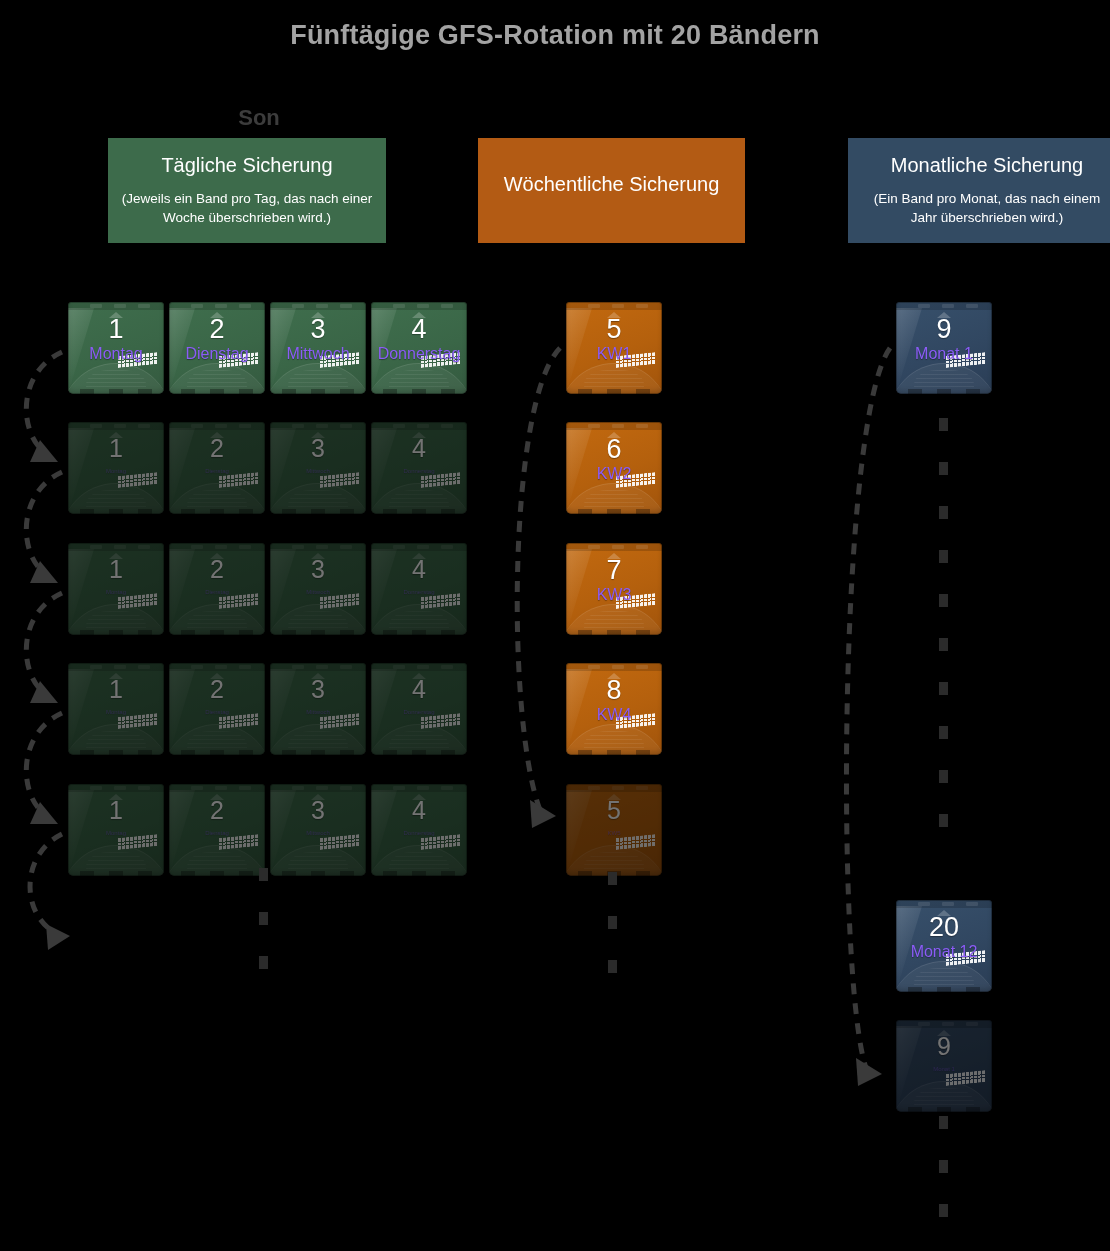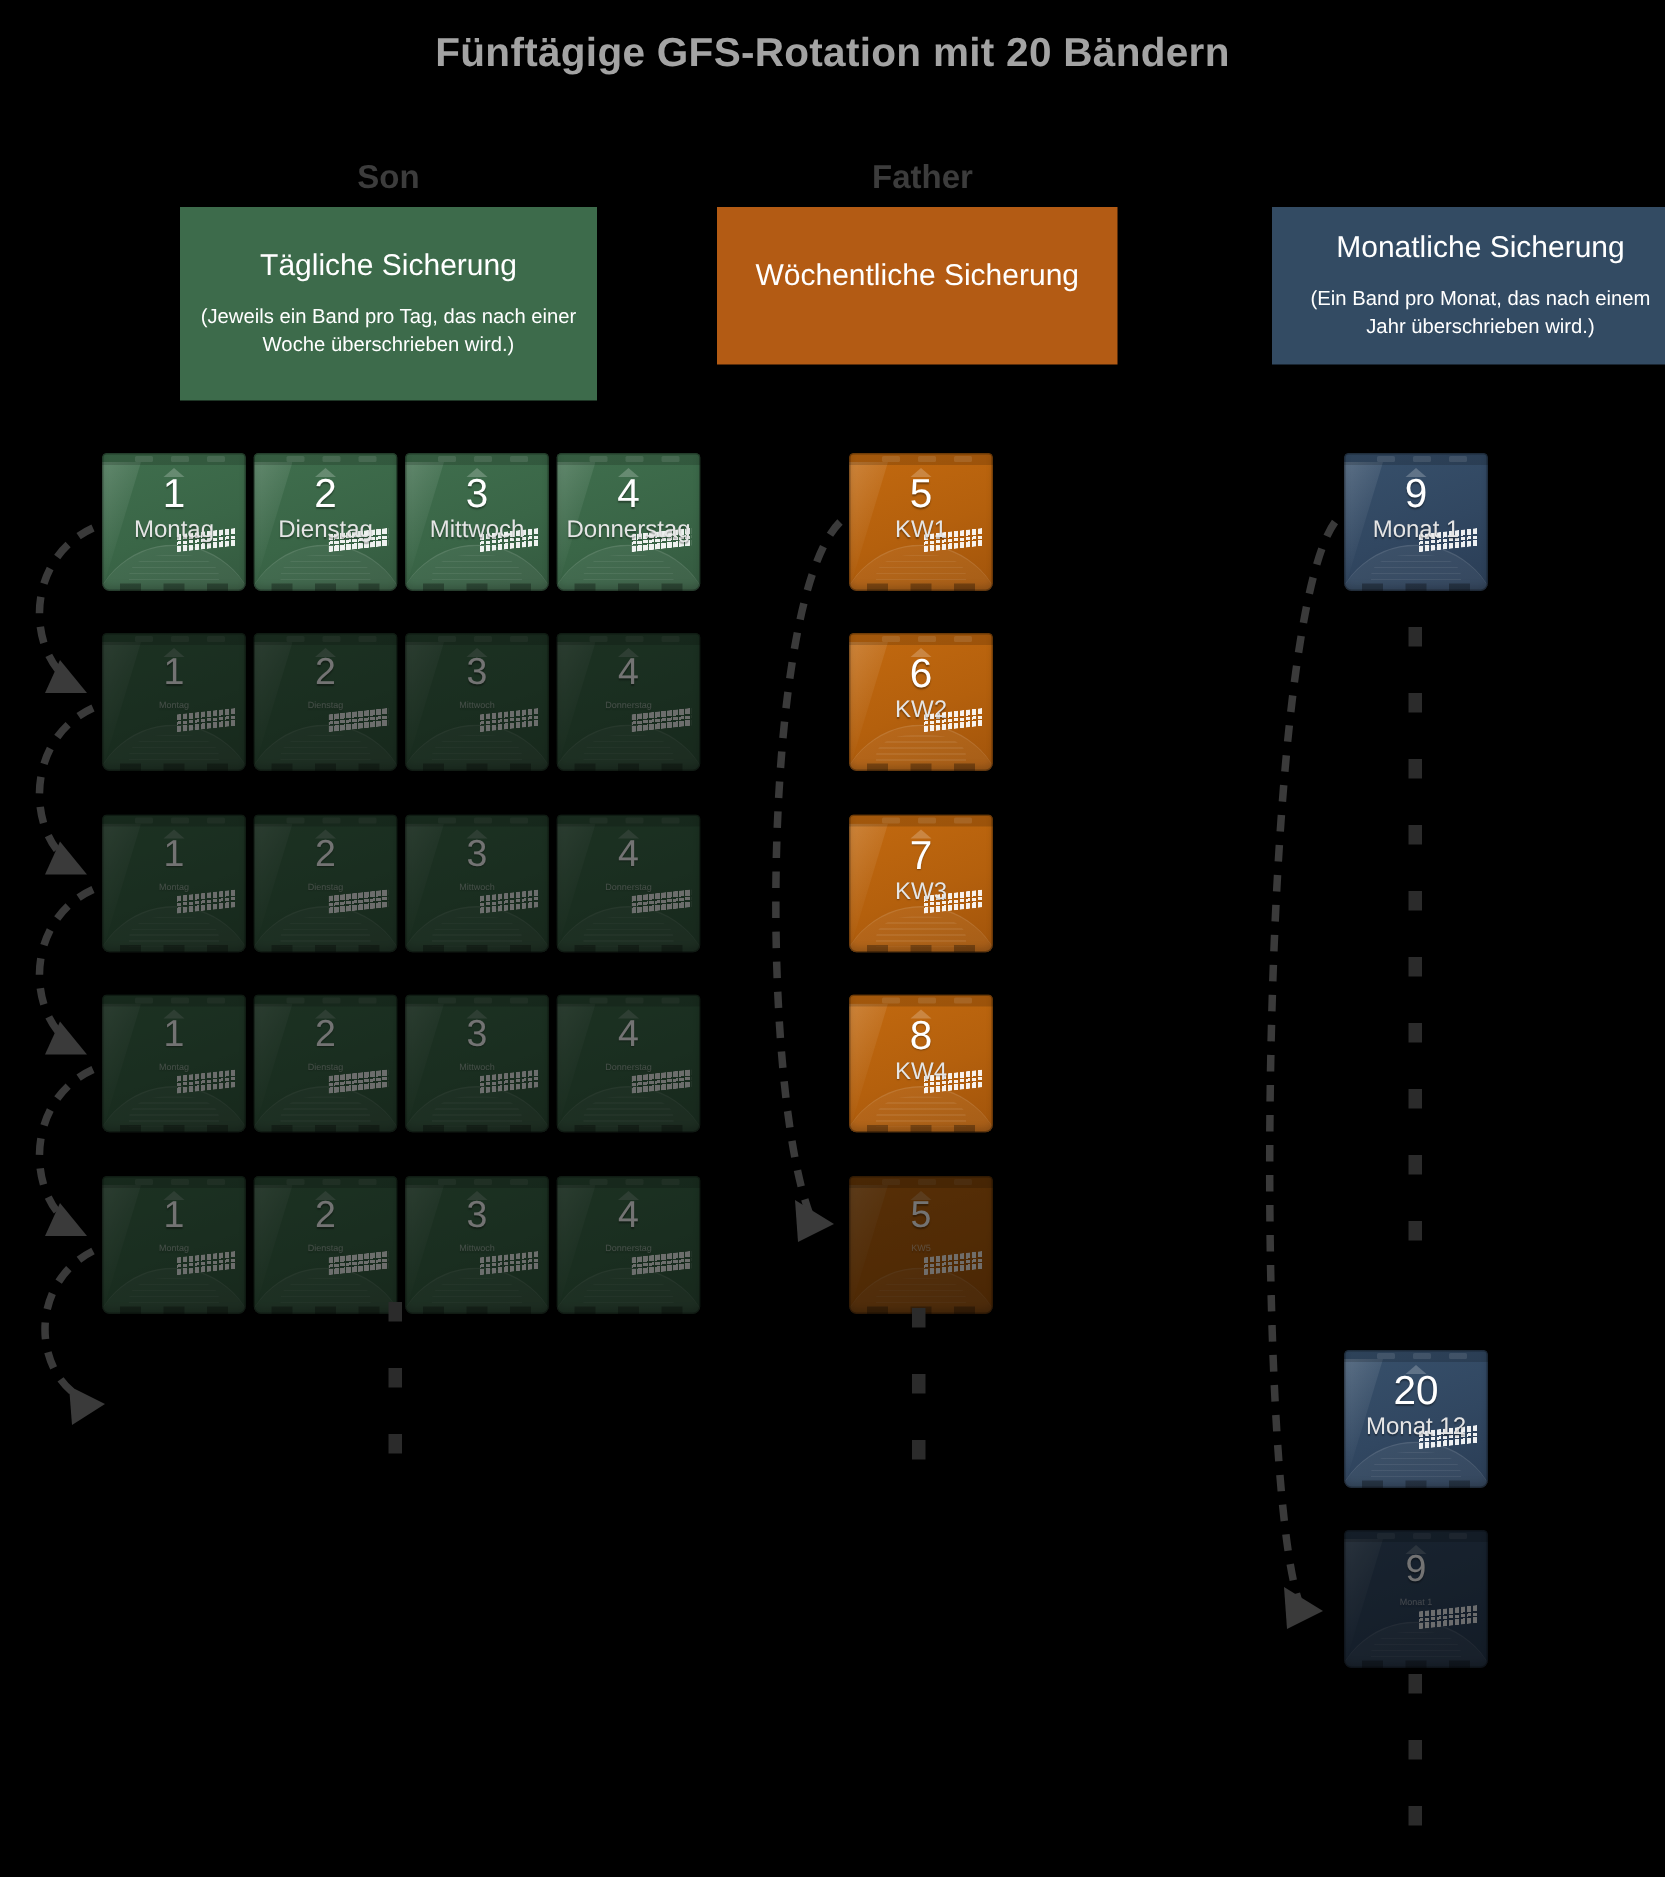--- a/index.html
+++ b/index.html
@@ -90,21 +90,21 @@
     width:0;height:0;border-left:7px solid transparent;border-right:7px solid transparent;
     border-bottom:6px solid rgba(255,255,255,.22);
   }
   
   .tape .num{
     position:absolute;left:0;right:0;top:14px;text-align:center;
     font-size:27px;color:#fff;line-height:1;text-shadow:0 1px 1px rgba(0,0,0,.35);
   }
   .tape .cap{
     position:absolute;left:0;right:0;top:44px;text-align:center;
-    font-size:16px;color:#e5e5e5;line-height:1;text-shadow:0 1px 1px rgba(0,0,0,.35);
+    font-size:16px;color:#8b5cf6;line-height:1;text-shadow:0 1px 1px rgba(0,0,0,.35);
   }
   .tape .cap.small{font-size:6px;opacity:.55;top:46px;}
   
   .tape .logo{
     position:absolute;right:6px;bottom:28px;width:40px;height:12px;
     background:
       linear-gradient(to bottom,#fff 0 4px,transparent 4px 5px,#fff 5px 7px,transparent 7px 8px,#fff 8px 12px);
     opacity:.92;
     transform:skewY(-6deg);
     -webkit-mask-image:repeating-linear-gradient(90deg,#000 0 3px,transparent 3px 4px);
@@ -123,23 +123,22 @@
   svg.arrows polygon{fill:#3a3a3a;}
 </style>
 </head>
 <body>
 
 <div id="stage">
 
   <div class="title">Fünftägige GFS-Rotation mit 20 Bändern</div>
 
   <div class="colhead" style="left:120px;top:105px;width:278px;">Son</div>
-  <div class="colhead" style="left:478px;top:105px;width:274px;">Father</div>
-
-  <div class="card son" style="left:120px;top:138px;width:278px;height:129px;">
+
+  <div class="card son" style="left:108px;top:138px;width:278px;height:105px;">
     <div class="card-title">Tägliche Sicherung</div>
     <div class="card-sub">(Jeweils ein Band pro Tag, das nach einer Woche überschrieben wird.)</div>
   </div>
 
   <div class="card father" style="left:478px;top:138px;width:267px;height:105px;">
     <div class="card-title">Wöchentliche Sicherung</div>
   </div>
 
   <div class="card grandfather" style="left:808px;top:138px;width:278px;height:105px;margin-left:40px;">
     <div class="card-title">Monatliche Sicherung</div>

